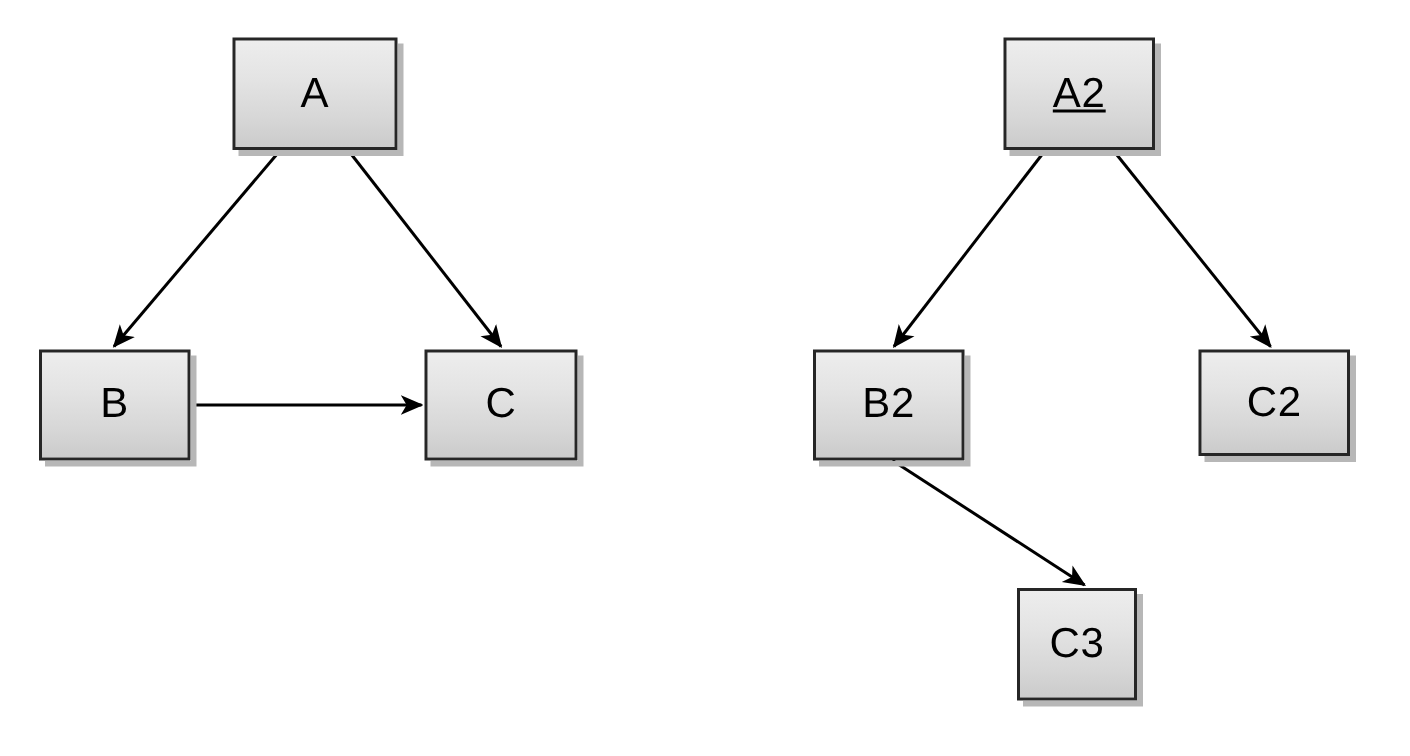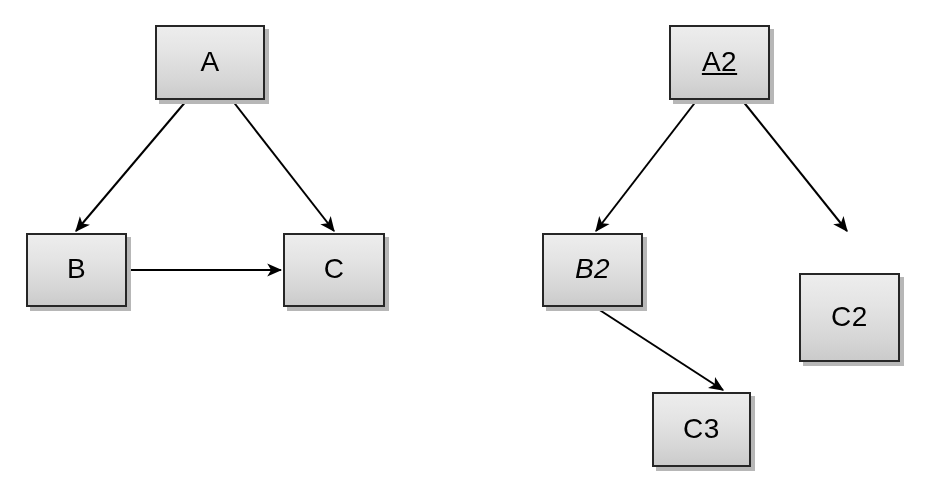--- a/index.html
+++ b/index.html
@@ -70,24 +70,24 @@
       </div>
       <div class="node" style="left: 26px; top: 233px; width: 101px; height: 74px;">
         <span class="node-label">B</span>
       </div>
       <div class="node" style="left: 283px; top: 233px; width: 102px; height: 74px;">
         <span class="node-label">C</span>
       </div>
       <div class="node" style="left: 669px; top: 25px; width: 101px; height: 75px; text-decoration: underline;">
         <span class="node-label">A2</span>
       </div>
-      <div class="node" style="left: 542px; top: 233px; width: 101px; height: 74px; font-style: italic;">
+      <div class="node" style="left: 542px; top: 233px; width: 101px; height: 74px;">
         <span class="node-label">B2</span>
       </div>
-      <div class="node" style="left: 799px; top: 233px; width: 101px; height: 89px; margin-top: 40px;">
+      <div class="node" style="left: 799px; top: 233px; width: 101px; height: 71px;">
         <span class="node-label">C2</span>
       </div>
-      <div class="node" style="left: 652px; top: 392px; width: 99px; height: 75px; text-align: center;">
+      <div class="node" style="left: 678px; top: 392px; width: 80px; height: 75px; text-align: center;">
         <span class="node-label">C3</span>
       </div>
     </div>
 
 </div>
 
 </body></html>

